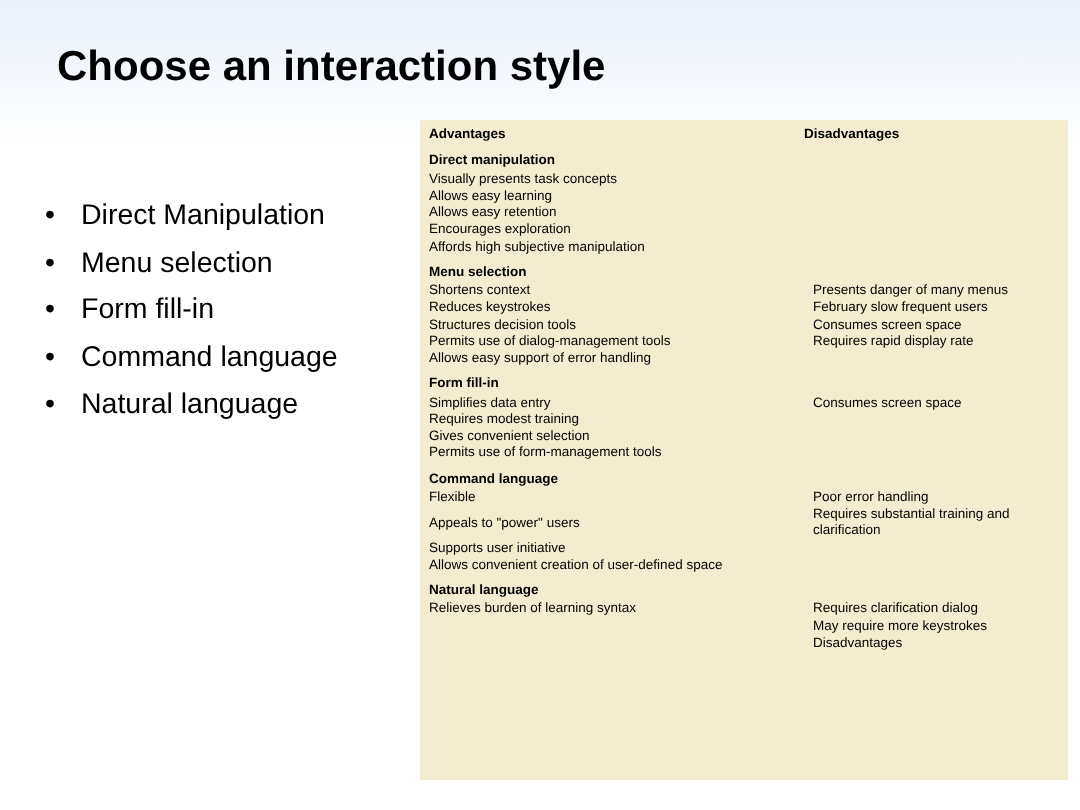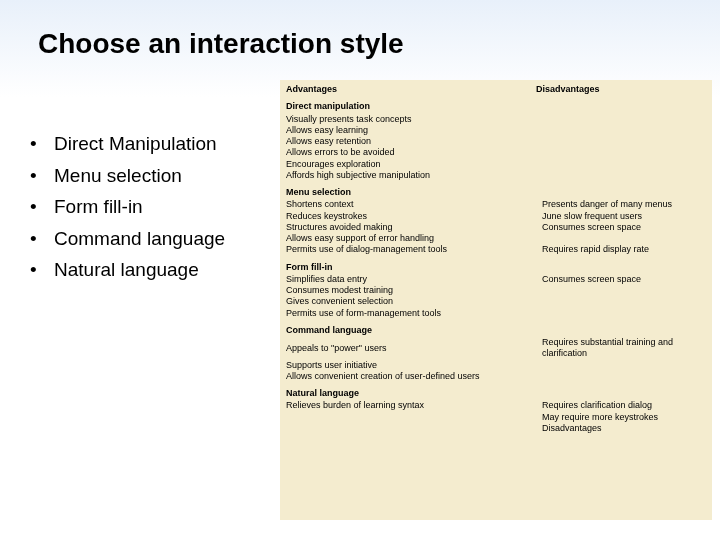--- a/index.html
+++ b/index.html
@@ -113,93 +113,93 @@
           <div class="a">Visually presents task concepts</div>
         </div>
       <div class="row">
           <div class="a">Allows easy learning</div>
         </div>
       <div class="row">
           <div class="a">Allows easy retention</div>
           <div class="d"></div>
         </div>
       <div class="row">
-          <div class="a">Allows errors to be avoided</div>
-          <div class="d"></div>
-        </div>
-      <div class="row">
           <div class="a">Encourages exploration</div>
           <div class="d"></div>
         </div>
       <div class="row">
           <div class="a">Affords high subjective manipulation</div>
           <div class="d"></div>
         </div>
     </div>
 
     <div class="group">
       <div class="group-title">Menu selection</div>
       <div class="row">
           <div class="a">Shortens context</div>
           <div class="d">Presents danger of many menus</div>
         </div>
       <div class="row">
           <div class="a">Reduces keystrokes</div>
-          <div class="d">June slow frequent users</div>
-        </div>
-      <div class="row">
-          <div class="a">Structures avoided making</div>
+          <div class="d">February slow frequent users</div>
+        </div>
+      <div class="row">
+          <div class="a">Structures decision tools</div>
           <div class="d">Consumes screen space</div>
-        </div>
-      <div class="row">
-          <div class="a">Allows easy support of error handling</div>
-          <div class="d"></div>
         </div>
       <div class="row">
           <div class="a">Permits use of dialog-management tools</div>
           <div class="d">Requires rapid display rate</div>
         </div>
+      <div class="row">
+          <div class="a">Allows easy support of error handling</div>
+          <div class="d"></div>
+        </div>
     </div>
 
     <div class="group">
       <div class="group-title">Form fill-in</div>
       <div class="row">
           <div class="a">Simplifies data entry</div>
           <div class="d">Consumes screen space</div>
         </div>
       <div class="row">
-          <div class="a">Consumes modest training</div>
+          <div class="a">Requires modest training</div>
           <div class="d"></div>
         </div>
       <div class="row">
           <div class="a">Gives convenient selection</div>
           <div class="d"></div>
         </div>
       <div class="row">
           <div class="a">Permits use of form-management tools</div>
           <div class="d"></div>
         </div>
     </div>
 
     <div class="group">
       <div class="group-title">Command language</div>
+      <div class="row">
+          <div class="a">Flexible</div>
+          <div class="d">Poor error handling</div>
+        </div>
       <div class="row">
           <div class="a">Appeals to "power" users</div>
           <div class="d">Requires substantial training and clarification</div>
         </div>
       <div class="row">
           <div class="a"></div>
           <div class="d"></div>
         </div>
       <div class="row">
           <div class="a">Supports user initiative</div>
           <div class="d"></div>
         </div>
       <div class="row">
-          <div class="a">Allows convenient creation of user-defined users</div>
+          <div class="a">Allows convenient creation of user-defined space</div>
           <div class="d"></div>
         </div>
     </div>
 
     <div class="group">
       <div class="group-title">Natural language</div>
       <div class="row">
           <div class="a">Relieves burden of learning syntax</div>
           <div class="d">Requires clarification dialog</div>
         </div>

